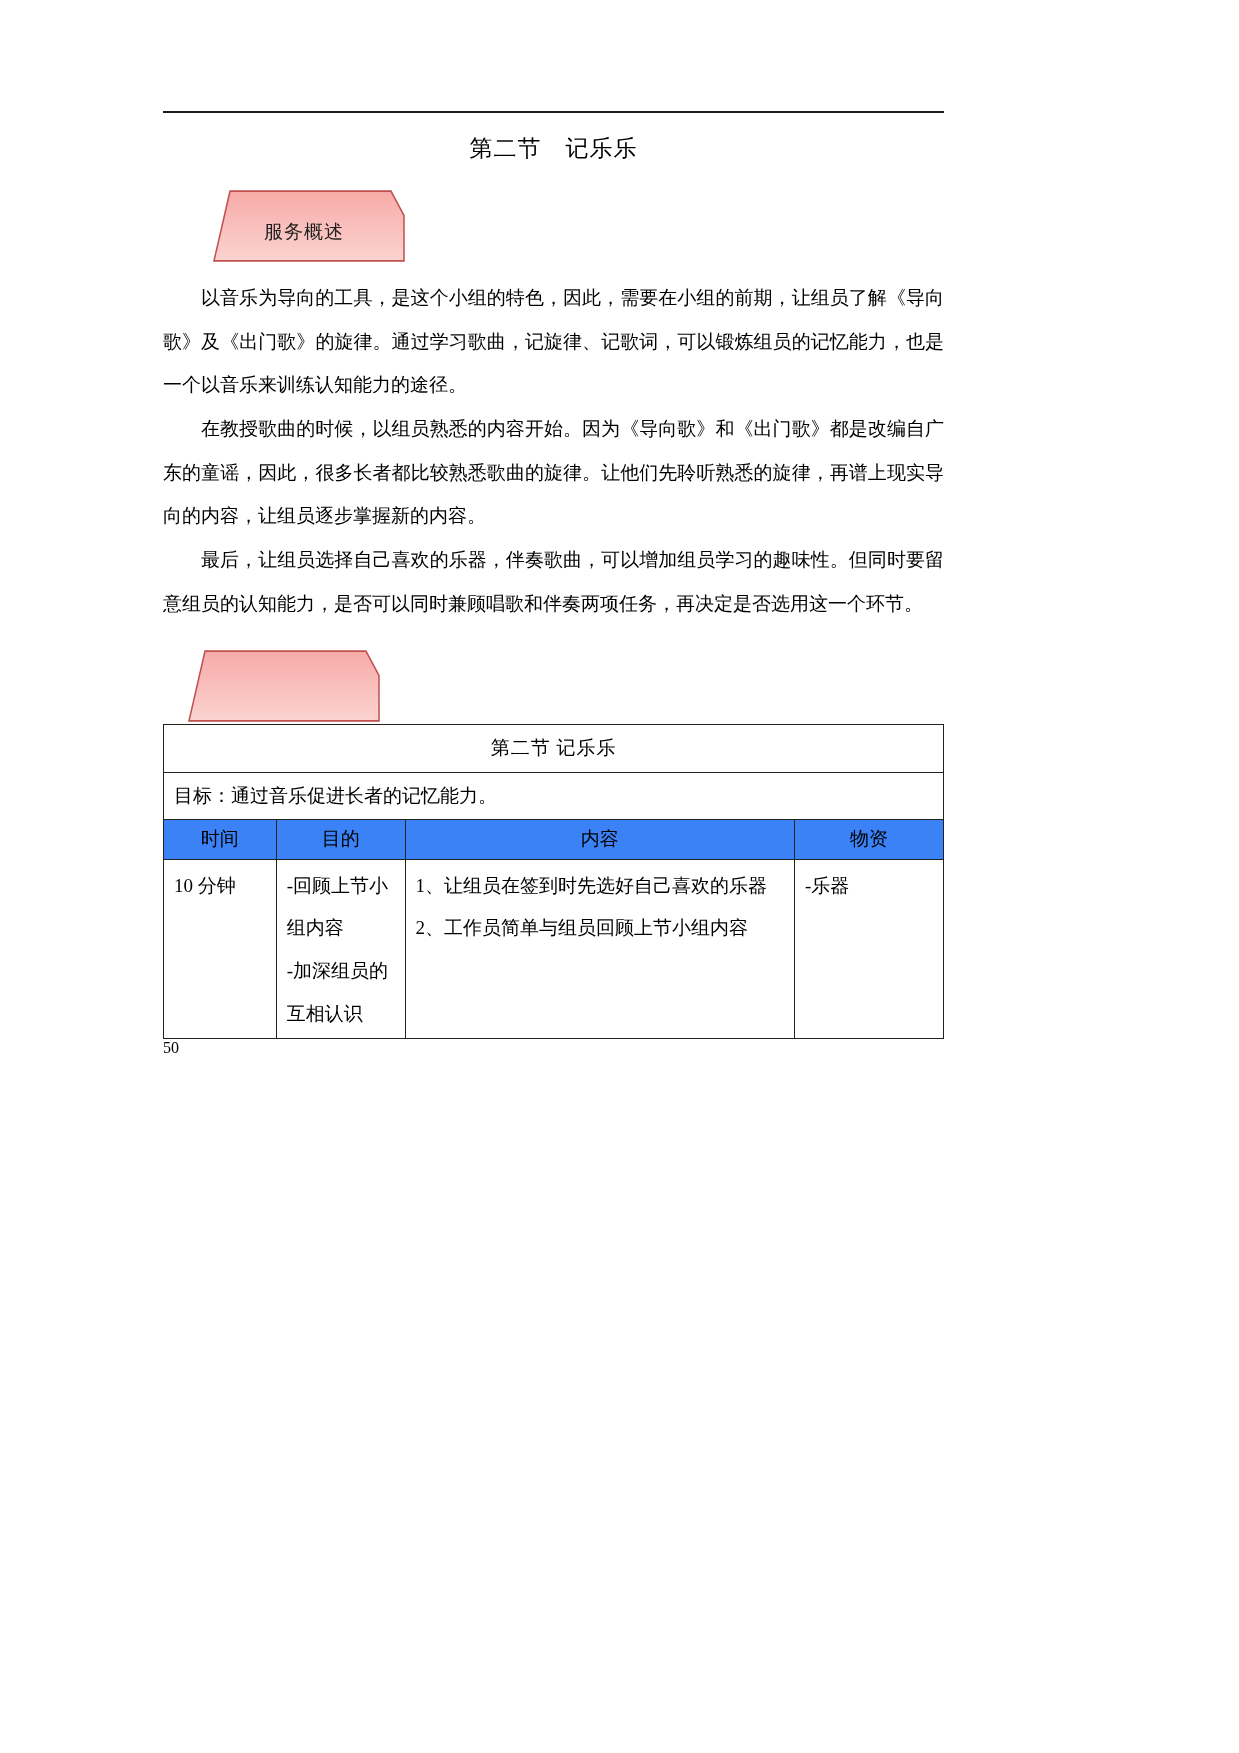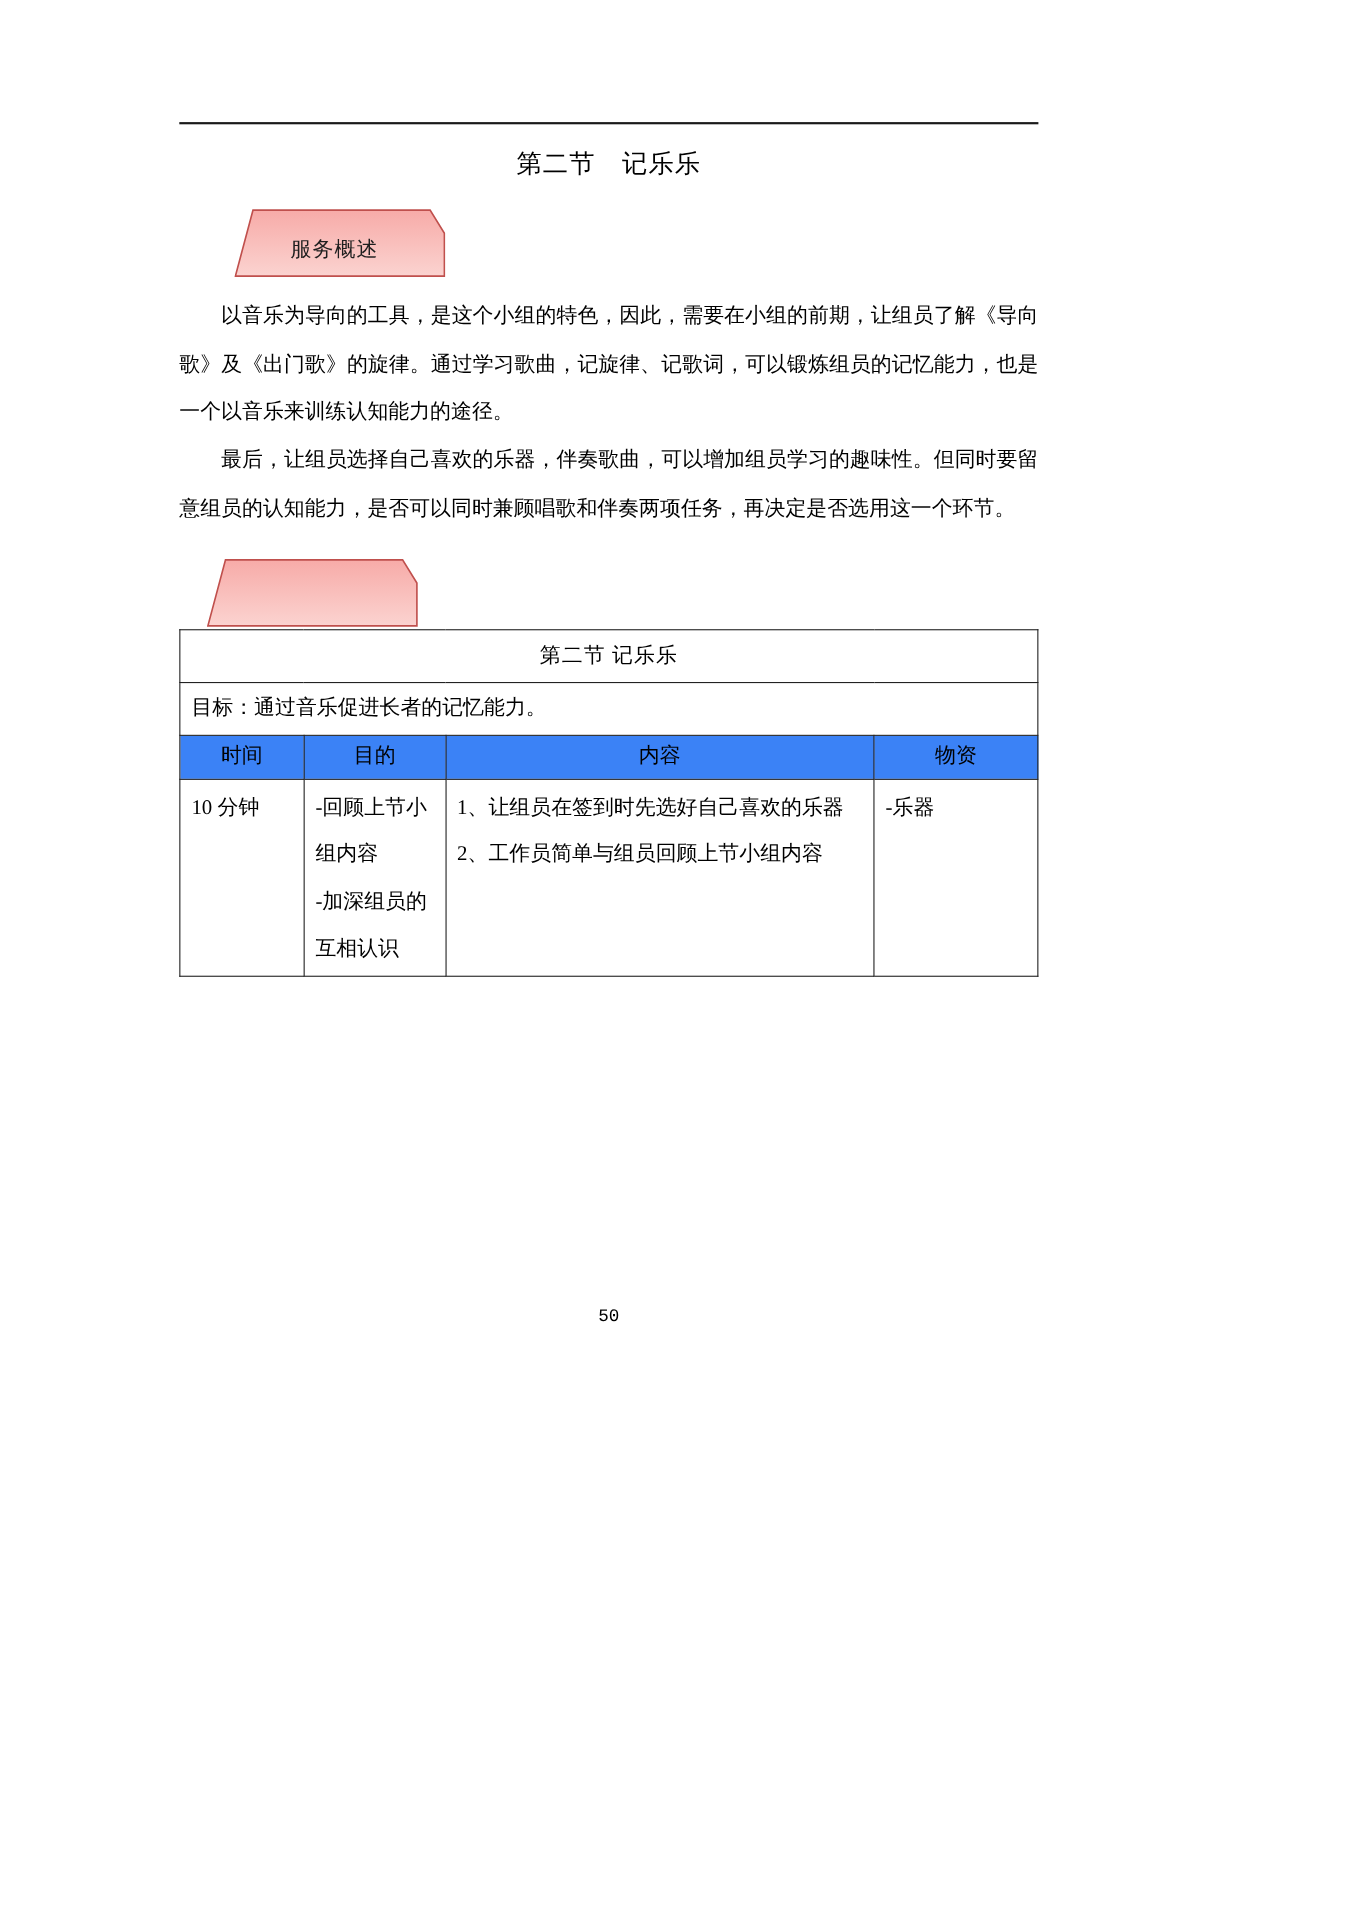--- a/index.html
+++ b/index.html
@@ -27,21 +27,21 @@
   .doc-title {
     margin-top: 20px;
     text-align: center;
     font-size: 23px;
     font-weight: 400;
     letter-spacing: 1px;
   }
   .banner {
     position: relative;
     width: 192px;
-    height: 62px;
+    height: 72px;
     font-family: Liberation Mono, monospace;
   }
   .banner-1 { margin-top: 26px; margin-left: 50px; }
   .banner-2 { margin-top: 24px; margin-left: 25px; }
   .banner svg { position: absolute; left: 0; top: 0; width: 100%; height: 100%; }
   .banner .banner-label {
     position: absolute;
     left: 0; right: 10px; top: 12px; bottom: 0;
     display: flex;
     align-items: center;
@@ -92,24 +92,23 @@
   .flow-table .row-tall td {
     vertical-align: top;
     padding-top: 5px;
     margin-top: 15px;
   }
   .flow-table .row-1 td { height: 175px; }
   .flow-table .row-2 td { height: 48px; }
   .flow-table .row-3 td { height: 302px; }
   .cell-multiline { white-space: pre-line; }
   .page-num {
-    margin-top: 300px;
-    text-align: center;
+    text-align: left;
     font-size: 16px;
-    font-family: Liberation Mono, monospace;
+    font-family: Liberation Serif, serif;
   }
 </style>
 </head>
 <body>
 
 <div class="page">
 
   <hr class="top-rule">
 
   <div class="doc-title">第二节　记乐乐</div>
@@ -122,20 +121,21 @@
           <stop offset="1" stop-color="#FBD3D0"></stop>
         </linearGradient>
       </defs>
       <polygon points="17,1 178,1 191,22 191,61 1,61" fill="url(#bannerGrad)" stroke="#C0504D" stroke-width="1.5"></polygon>
     </svg>
     <span class="banner-label">服务概述</span>
   </div>
 
   <div class="body-text">
     <p>以音乐为导向的工具，是这个小组的特色，因此，需要在小组的前期，让组员了解《导向歌》及《出门歌》的旋律。通过学习歌曲，记旋律、记歌词，可以锻炼组员的记忆能力，也是一个以音乐来训练认知能力的途径。</p>
+    <p>在教授歌曲的时候，以组员熟悉的内容开始。因为《导向歌》和《出门歌》都是改编自广东的童谣，因此，很多长者都比较熟悉歌曲的旋律。让他们先聆听熟悉的旋律，再谱上现实导向的内容，让组员逐步掌握新的内容。</p>
     <p>最后，让组员选择自己喜欢的乐器，伴奏歌曲，可以增加组员学习的趣味性。但同时要留意组员的认知能力，是否可以同时兼顾唱歌和伴奏两项任务，再决定是否选用这一个环节。</p>
   </div>
 
   <div class="banner banner-2">
     <svg viewBox="0 0 192 62" preserveAspectRatio="none">
       <polygon points="17,1 178,1 191,22 191,61 1,61" fill="url(#bannerGrad)" stroke="#C0504D" stroke-width="1.5"></polygon>
     </svg>
   </div>
 
   <table class="flow-table">

